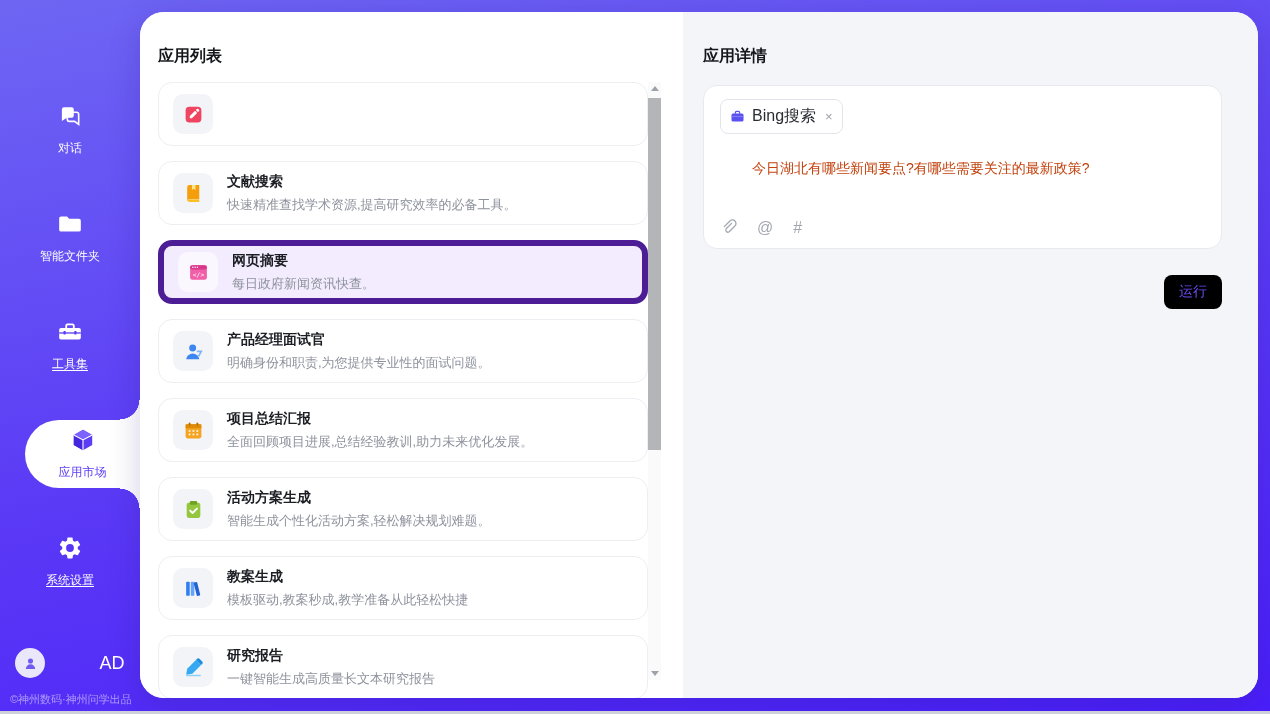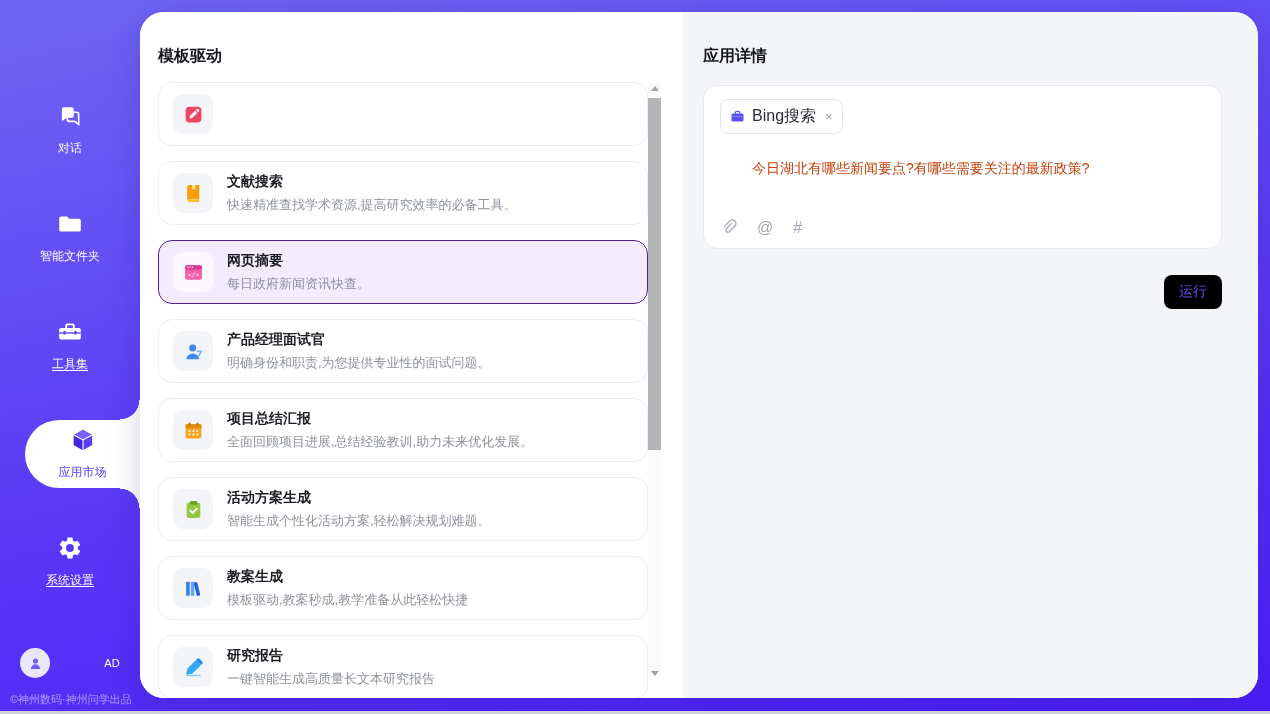--- a/index.html
+++ b/index.html
@@ -26,32 +26,32 @@
   .nav-item.active .nav-label { color:#5b3df6; }
   .nav-item.active::before { content:""; position:absolute; top:-20px; right:0; width:20px; height:20px;
     background:radial-gradient(circle 20px at 0 0, rgba(0,0,0,0) 0 19px, #fff 19.5px); }
   .nav-item.active::after { content:""; position:absolute; bottom:-20px; right:0; width:20px; height:20px;
     background:radial-gradient(circle 20px at 0 100%, rgba(0,0,0,0) 0 19px, #fff 19.5px); }
   .user { position:absolute; bottom:36px; left:0; right:0; display:flex; align-items:center;
     justify-content:center; gap:10px; cursor:pointer; }
   .avatar { width:30px; height:30px; border-radius:50%; background:#eae7fb; display:flex;
     align-items:center; justify-content:center; }
   .avatar svg { width:17px; height:17px; }
-  .user-name { font-size:11px;margin-left:44px; }
+  .user-name { font-size:18px;margin-left:44px; }
   .copyright { position:absolute; bottom:7px; left:10px; font-size:11px; color:rgba(255,255,255,.5); }
   
   .card { position:absolute; left:140px; top:12px; right:12px; bottom:16px; border-radius:24px;
     background:#fff; display:flex; box-shadow:0 8px 32px rgba(35,18,120,.20); overflow:hidden; }
   .list-col { width:543px; position:relative; background:#fff; }
   .panel-title { font-size:16px; font-weight:bold; color:#15171c; }
   .list-col .panel-title { position:absolute; top:34px; left:18px; }
   .list-viewport { position:absolute; left:18px; right:35px; top:70px; bottom:0; overflow:hidden; }
   .app-card { display:flex; align-items:center; gap:14px; height:64px; padding:0 14px;
     border:1px solid #eceef2; border-radius:14px; background:#fff; margin-bottom:15px; cursor:pointer; }
-  .app-card.selected { background:#f3ecfe; border:1px solid #4c1d95; }
+  .app-card.selected { background:#f3ecfe; border:6px solid #4c1d95; }
   .app-icon { width:40px; height:40px; min-width:40px; border-radius:10px; background:#f3f4f7;
     display:flex; align-items:center; justify-content:center; }
   .app-card.selected .app-icon { background:#fbf7ff; }
   .app-icon svg { width:21px; height:21px; }
   .app-title { font-size:14px; font-weight:bold; color:#1c1e24; margin-bottom:5px; }
   .app-desc { font-size:13px; color:#8e929c; white-space:nowrap; }
   
   .sb { position:absolute; top:70px; bottom:18px; right:22px; width:13px; background:#fafafb; }
   .sb-btn { position:absolute; left:0; width:13px; height:13px; display:flex; align-items:center;
     justify-content:center; cursor:pointer; }
@@ -145,21 +145,21 @@
           <path d="M4.5 16.5a5.5 5.5 0 0 1 11 0z" fill="#6f5bf0"></path>
         </svg>
     </span>
     <span class="user-name">AD</span>
   </div>
   <div class="copyright">©神州数码·神州问学出品</div>
 </div>
 
 <div class="card">
   <div class="list-col">
-    <div class="panel-title">模板驱动</div>
+    <div class="panel-title">应用列表</div>
     <div class="list-viewport" id="app-list">
   <div class="app-card">
     <span class="app-icon">
             <svg viewBox="0 0 20 20">
               <rect x="2.5" y="2.5" width="15" height="15" rx="3.5" fill="#ef4560"></rect>
               <path d="M6.5 13.5v-2l5-5 2 2-5 5z" fill="#fff"></path>
               <path d="M12.2 5.8l1-1a1 1 0 0 1 1.4 0l.6.6a1 1 0 0 1 0 1.4l-1 1z" fill="#fff"></path>
             </svg>
           </span>
   </div>

